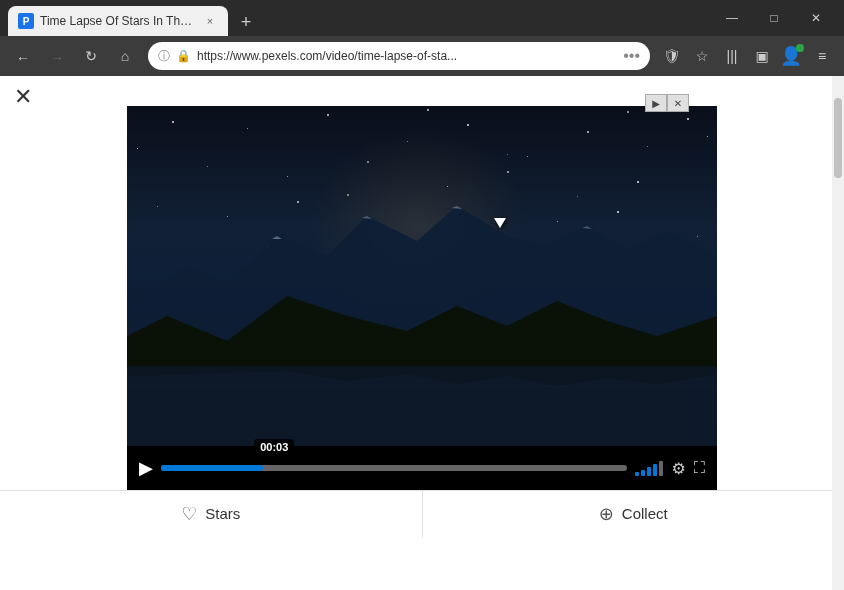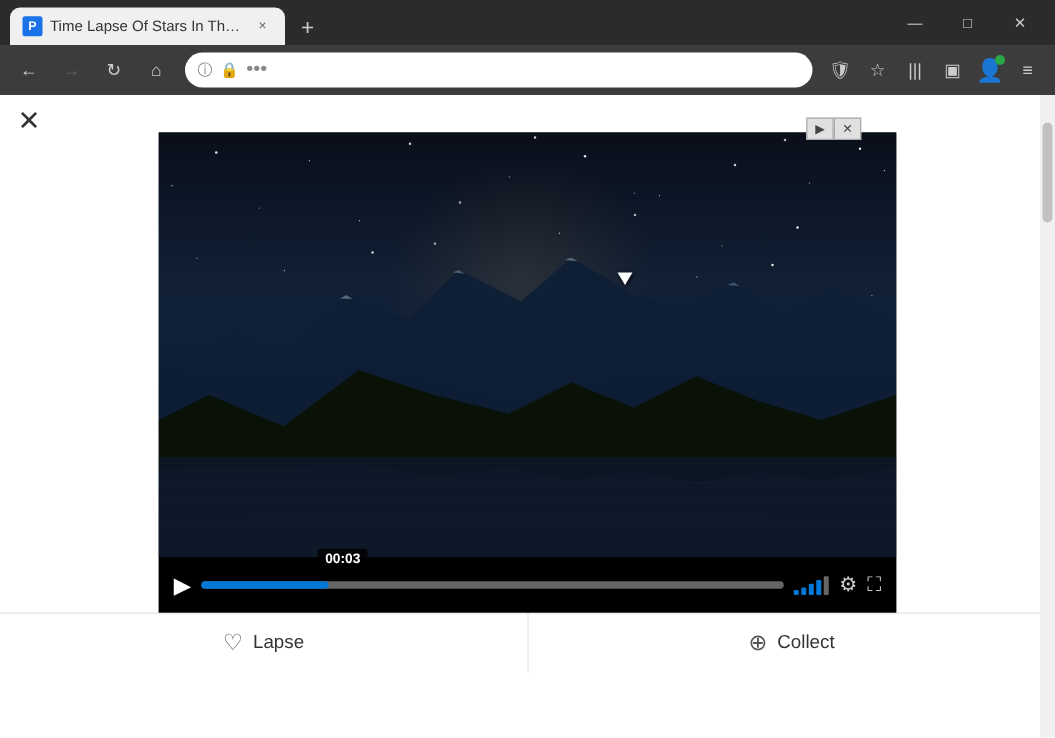--- a/index.html
+++ b/index.html
@@ -431,20 +431,21 @@
   </div>
 
   <div class="nav-bar">
     <div class="nav-btn">←</div>
     <div class="nav-btn disabled">→</div>
     <div class="nav-btn">↻</div>
     <div class="nav-btn">⌂</div>
     <div class="address-bar">
       <span class="address-info-icon">ⓘ</span>
       <span class="address-lock">🔒</span>
+      <span class="address-text">https://www.pexels.com/video/time-lapse-of-sta...</span>
       <span class="address-dots">•••</span>
     </div>
     <div class="nav-right-icons">
       <div class="nav-icon">🛡</div>
       <div class="nav-icon">☆</div>
       <div class="nav-icon">|||</div>
       <div class="nav-icon">▣</div>
       <div class="nav-icon green-badge">
         <span style="font-size:18px;">👤</span>
         <span class="green-dot"></span>
@@ -549,21 +550,21 @@
       </div>
     </div>
 
     <div class="scrollbar">
       <div class="scrollbar-thumb"></div>
     </div>
 
     <div class="action-bar">
       <button class="action-btn">
         <span class="heart-icon">♡</span>
-        <span>Lapse</span>
+        <span>Stars</span>
       </button>
       <button class="action-btn">
         <span class="collect-icon">⊕</span>
         <span>Collect</span>
       </button>
     </div>
 
   </div>
 </div>
 

